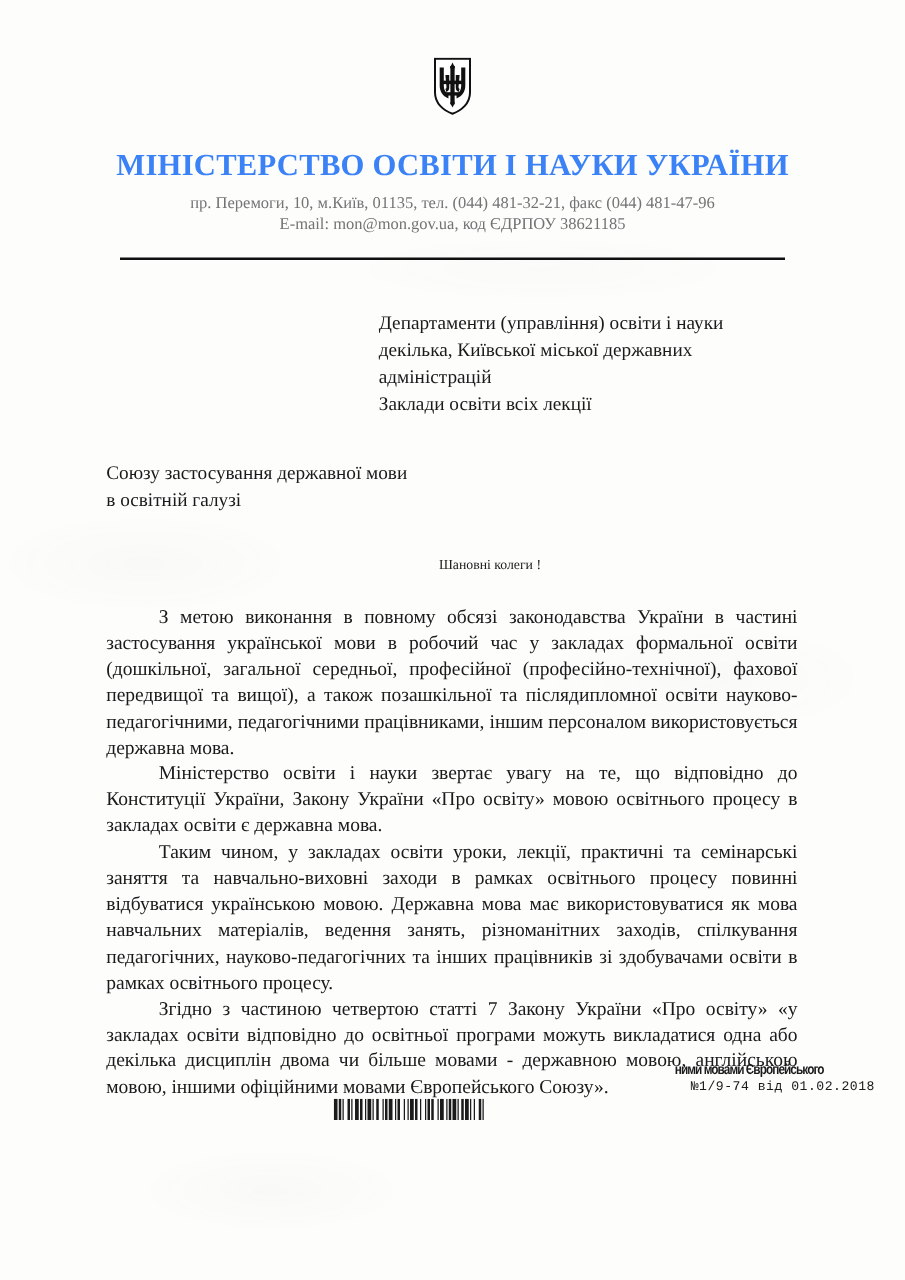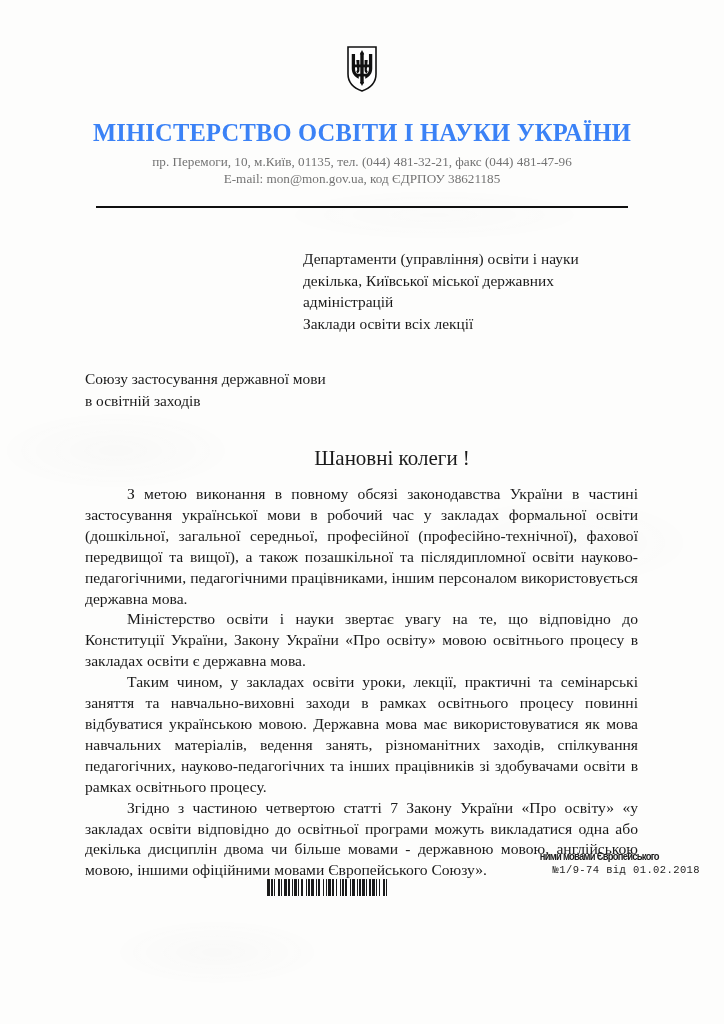--- a/index.html
+++ b/index.html
@@ -110,21 +110,21 @@
   }
 
   
   .salutation {
     position: absolute;
     top: 446px;
     left: 0;
     right: 0;
     text-align: center;
     padding-left: 60px;
-    font-size: 21px;
+    font-size: 11px;
   }
 
   
   .body {
     position: absolute;
     top: 484px;
     left: 85px;
     width: 553px;
     font-size: 15.6px;
     line-height: 20.9px;
@@ -215,21 +215,21 @@
 
   <div class="addressee">
     <div>Департаменти (управління) освіти і науки</div>
     <div>декілька, Київської міської державних</div>
     <div>адміністрацій</div>
     <div>Заклади освіти всіх лекції</div>
   </div>
 
   <div class="subject">
     <div>Союзу застосування державної мови</div>
-    <div>в освітній заходів</div>
+    <div>в освітній галузі</div>
   </div>
 
   <div class="salutation">Шановні колеги !</div>
 
   <div class="body">
     <p>З метою виконання  в повному обсязі законодавства України в частині застосування української мови  в робочий час у закладах формальної освіти (дошкільної, загальної середньої, професійної (професійно-технічної), фахової передвищої та вищої), а також позашкільної та післядипломної освіти науково-педагогічними, педагогічними працівниками, іншим персоналом використовується державна мова.</p>
     <p>Міністерство освіти і науки звертає увагу на те, що відповідно до Конституції України, Закону України «Про освіту»  мовою освітнього процесу в закладах освіти є державна мова.</p>
     <p>Таким чином, у закладах освіти уроки, лекції, практичні та семінарські заняття  та навчально-виховні заходи  в рамках освітнього процесу повинні відбуватися українською мовою. Державна мова має використовуватися як мова навчальних матеріалів, ведення занять, різноманітних  заходів, спілкування педагогічних, науково-педагогічних та інших працівників зі здобувачами освіти в рамках освітнього процесу.</p>
     <p>Згідно з частиною четвертою статті 7 Закону України «Про освіту»  «у закладах освіти відповідно до освітньої програми можуть викладатися одна або декілька дисциплін двома чи більше мовами - державною мовою, англійською мовою, іншими офіційними мовами Європейського Союзу».</p>
   </div>

